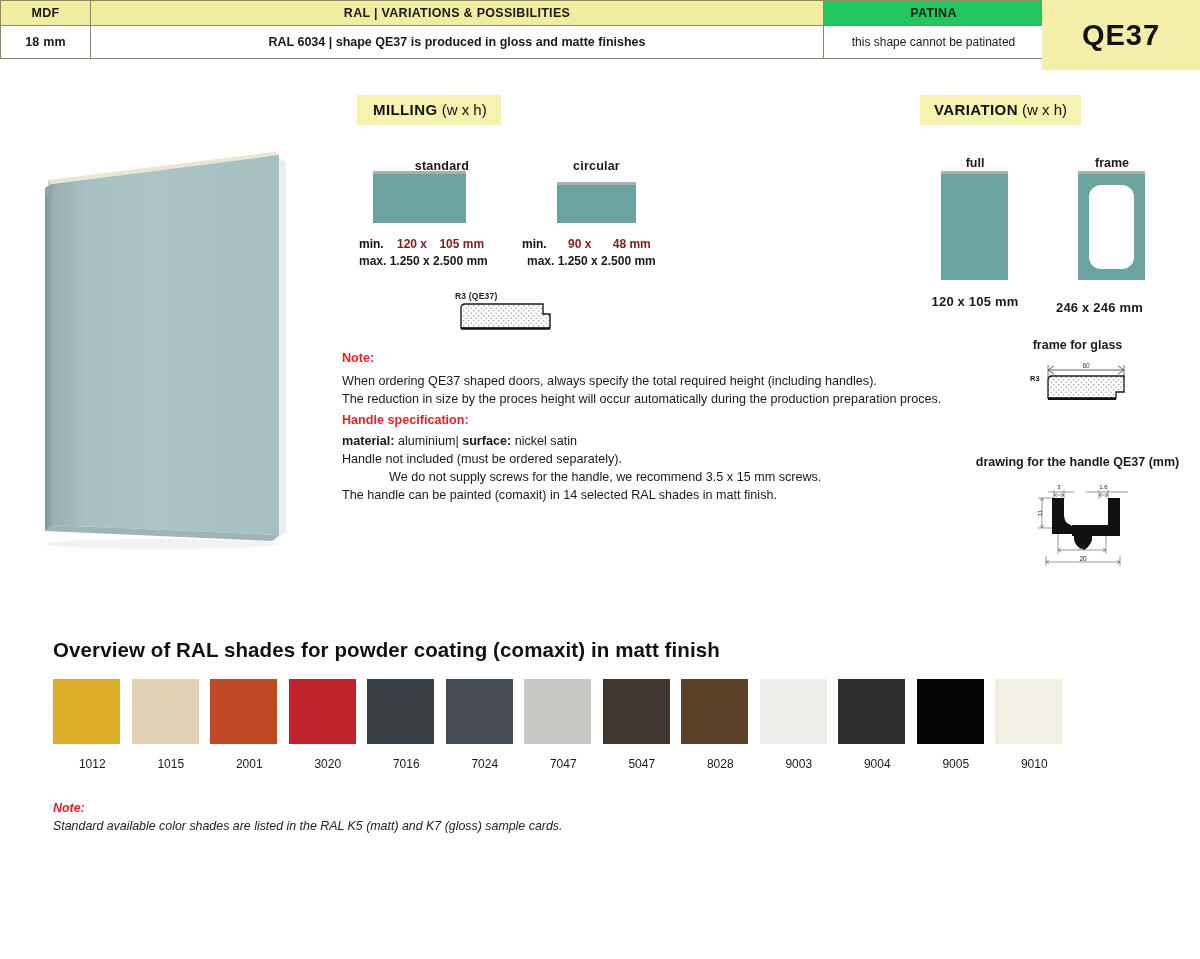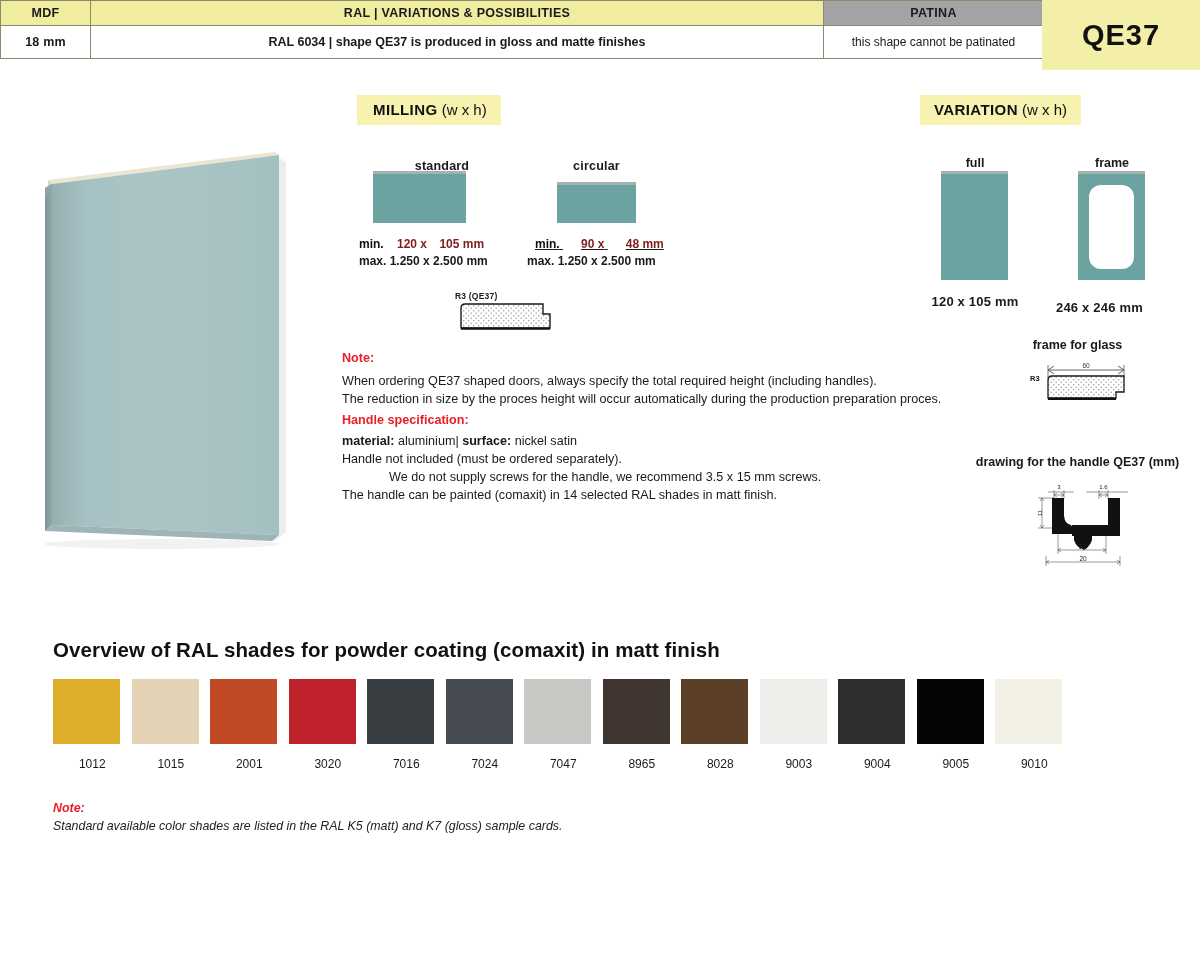--- a/index.html
+++ b/index.html
@@ -121,21 +121,21 @@
   <table class="hdr">
     <colgroup>
       <col class="col-mdf">
         <col class="col-ral">
         <col class="col-pat">
     </colgroup>
     <tbody>
         <tr class="hdr-row1">
       <td style="background: rgb(240, 236, 160);">MDF</td>
       <td style="background: rgb(240, 236, 160);">RAL | VARIATIONS &amp; POSSIBILITIES</td>
-      <td style="background: #a3a3a3; text-align: center;">PATINA</td>
+      <td style="background: #22c55e; text-align: center;">PATINA</td>
     </tr>
     <tr class="hdr-row2">
       <td class="c1">18 mm</td>
       <td class="c2">
         <span class="strong">RAL 6034</span><span class="strong"> | shape QE37 is produced in gloss and matte finishes</span>
       </td>
       <td class="c3">this shape cannot be patinated</td>
     </tr>
   </tbody>
     </table>
@@ -187,21 +187,21 @@
 <div class="swatch-teal" style="left: 373px; top: 171px; width: 93px; height: 52px; background: rgb(106, 163, 160);"></div>
 <div class="dim-line" style="left:359px; top:237px;">
   <span class="bk">min.</span>
   <span class="red" style="margin-left:10px;">120 x</span>
   <span class="red" style="margin-left:9px;">105 mm</span>
 </div>
 <div class="dim-line" style="left:359px; top:254px;">max. 1.250 x 2.500 mm</div>
 
 <div class="mill-label" style="left:549px; top:159px; width:95px; text-align:center;">circular</div>
 <div class="swatch-teal" style="left: 557px; top: 182px; width: 79px; height: 41px; background: rgb(106, 163, 160);"></div>
-<div class="dim-line" style="left:535px; top:237px;text-decoration:underline;">
+<div class="dim-line" style="left:522px; top:237px;">
   <span class="bk">min.</span>
   <span class="red" style="margin-left:18px;">90 x</span>
   <span class="red" style="margin-left:18px;">48 mm</span>
 </div>
 <div class="dim-line" style="left:527px; top:254px;">max. 1.250 x 2.500 mm</div>
 
 <div class="mill-label" style="left:455px; top:291px; font-size:8.5px;">R3 (QE37)</div>
 <div class="svgbox" style="left:455px; top:302px;">
   <svg width="105" height="36" viewBox="0 0 105 36">
     <defs>
@@ -350,21 +350,21 @@
   <div class="ral-cell">
     <div class="ral-sw" style="background: rgb(71, 75, 82);"></div>
     <div class="ral-code">7024</div>
   </div>
   <div class="ral-cell">
     <div class="ral-sw" style="background: rgb(200, 201, 196);"></div>
     <div class="ral-code">7047</div>
   </div>
   <div class="ral-cell">
     <div class="ral-sw" style="background: rgb(64, 53, 47);"></div>
-    <div class="ral-code">8965</div>
+    <div class="ral-code">5047</div>
   </div>
   <div class="ral-cell">
     <div class="ral-sw" style="background: rgb(91, 64, 39);"></div>
     <div class="ral-code">8028</div>
   </div>
   <div class="ral-cell">
     <div class="ral-sw" style="background: rgb(236, 238, 234);"></div>
     <div class="ral-code">9003</div>
   </div>
   <div class="ral-cell">

